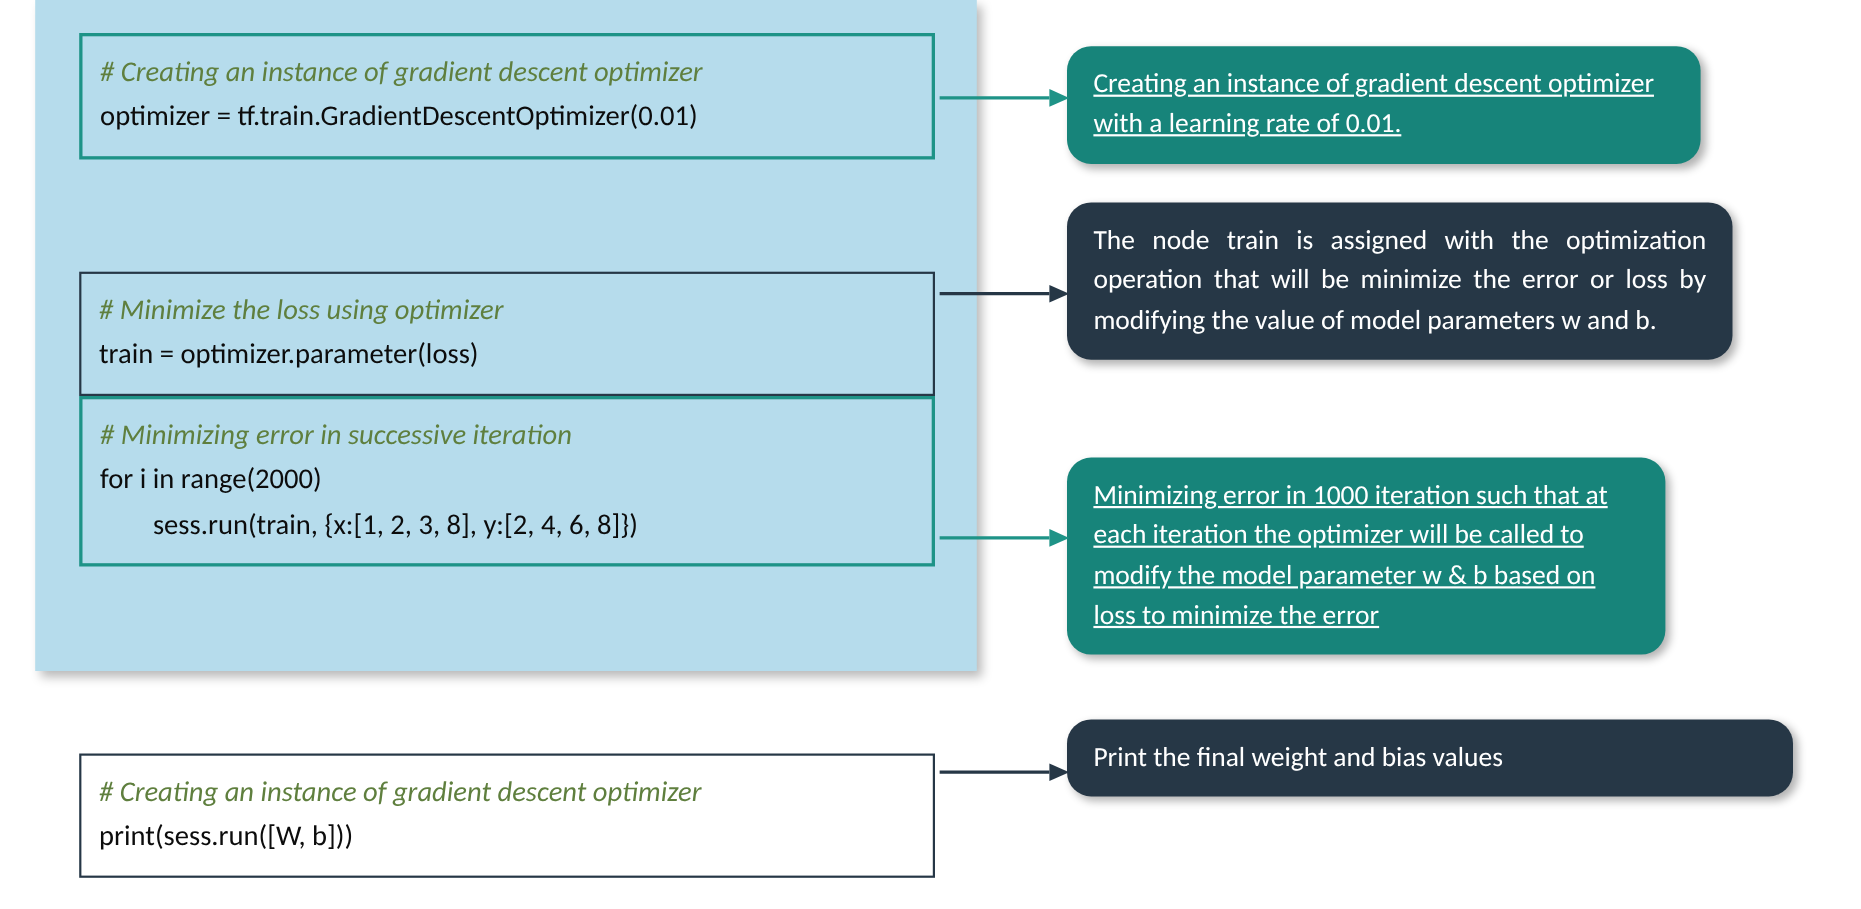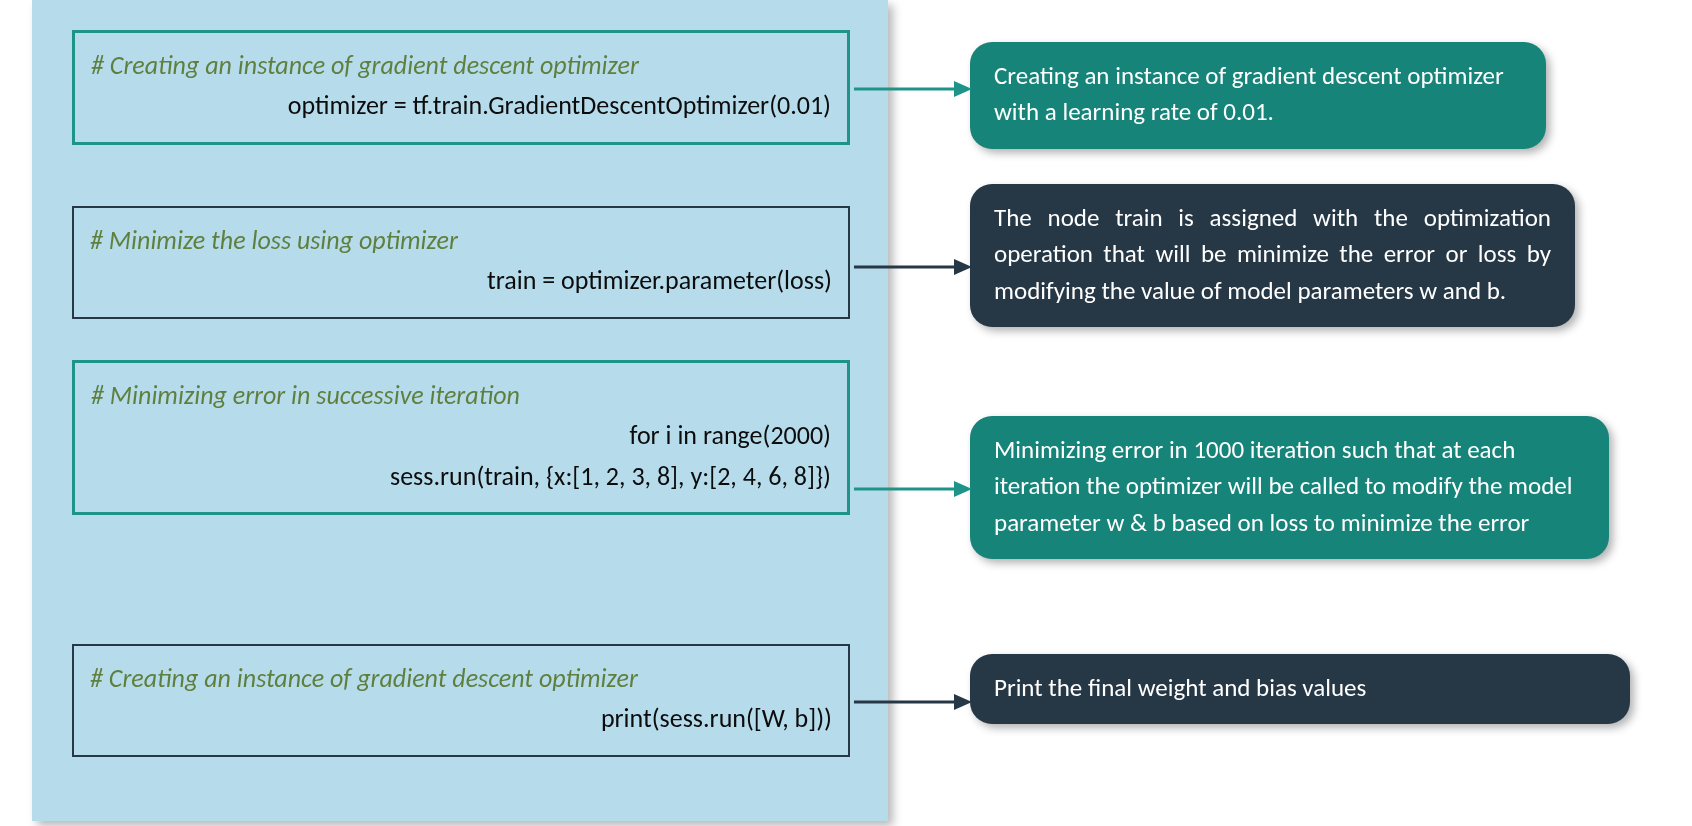--- a/index.html
+++ b/index.html
@@ -11,51 +11,51 @@
     --black:#0C0C0C;
   }
   *{box-sizing:border-box;}
   html,body{margin:0;padding:0;width:1692px;height:826px;background:#FFFFFF;font-family:"Calibri","Segoe UI",Arial,sans-serif;}
   .stage{position:relative;width:1692px;height:826px;}
 
   
   .panel{
     position:absolute;
     left:32px; top:0;
-    width:856px; height:821px;
+    width:856px; height:610px;
     background:var(--pale-blue);
     box-shadow:5px 5px 9px rgba(0,0,0,0.28);
   }
 
   
   .codebox{
     position:absolute;
     left:40px; right:38px;
     padding:12px 16px 16px 16px;
     font-size:26px;
     line-height:1.55;
     color:var(--black);
   }
   .codebox.teal-border{border:3px solid var(--teal);}
-  .codebox.navy-border{border:2.5px solid var(--navy);}
+  .codebox.navy-border{border:2.5px solid var(--navy);margin-top:41px;}
   .comment{color:var(--olive);font-style:italic;}
-  .code{color:var(--black);text-align:right;}
+  .code{color:var(--black);}
   .indent{padding-left:48px;display:block;}
 
   
   .callout{
     position:absolute;
     color:#FFFFFF;
     font-size:25px;
     line-height:1.45;
     border-radius:22px;
     padding:16px 24px 18px 24px;
     box-shadow:4px 4px 8px rgba(0,0,0,0.30);
   }
-  .callout.teal{background:var(--teal-dark);}
+  .callout.teal{background:var(--teal-dark);text-decoration:underline;}
   .callout.navy{background:var(--navy);}
   .callout.justify{text-align:justify; text-align-last:left;}
 
   
   .arrow{position:absolute;pointer-events:none;}
   .arrow line{stroke-width:3;}
   .arrow.teal-arrow line{stroke:var(--teal);}
   .arrow.teal-arrow polygon{fill:var(--teal);}
   .arrow.navy-arrow line{stroke:var(--navy);}
   .arrow.navy-arrow polygon{fill:var(--navy);}
@@ -91,21 +91,21 @@
   </div>
 
   <div class="callout teal" style="left:970px; top:42px; width:576px;">
     <span>Creating an instance of gradient descent optimizer with a learning rate of 0.01.</span>
   </div>
 
   <div class="callout navy justify" style="left:970px; top:184px; width:605px;">
     <span>The node train is assigned with the optimization operation that will be minimize the error or loss by modifying the value of model parameters w and b.</span>
   </div>
 
-  <div class="callout teal" style="left:970px; top:416px; width:639px;">
+  <div class="callout teal" style="left:970px; top:416px; width:544px;">
     <span>Minimizing error in 1000 iteration such that at each iteration the optimizer will be called to modify the model parameter w  &amp; b based on loss to minimize the error</span>
   </div>
 
   <div class="callout navy" style="left:970px; top:654px; width:660px;">
     <span>Print the final weight and bias values</span>
   </div>
 
   <svg class="arrow teal-arrow" style="left:854px; top:74px; width:120px; height:30px;">
     <line x1="0" y1="15" x2="100" y2="15"></line>
     <polygon points="100,7 118,15 100,23"></polygon>

